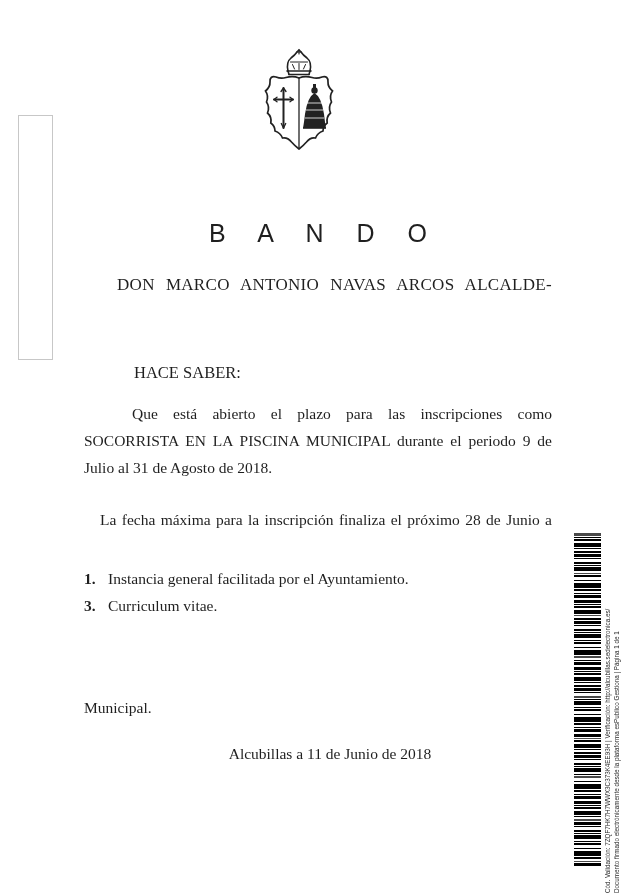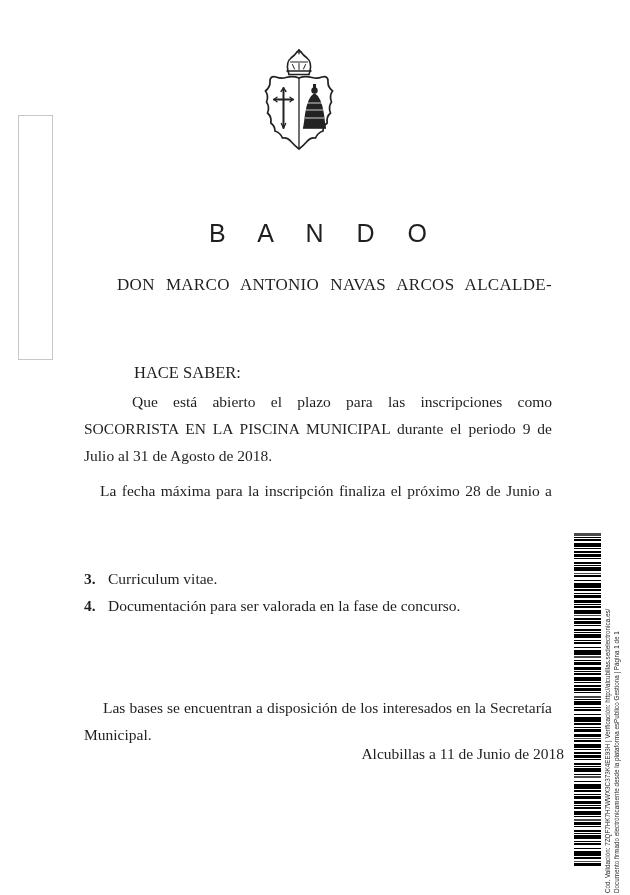--- a/index.html
+++ b/index.html
@@ -23,30 +23,30 @@
   }
   .intro {
     position:absolute; left:84px; top:270px; width:468px;
     font-size:17px; line-height:30px; letter-spacing:0.3px;
   }
   .hace-saber {
     position:absolute; left:84px; top:347px; width:468px;
     padding-left:50px; box-sizing:border-box; font-weight:normal; font-size:16.5px;margin-top:16px;
   }
   .para { position:absolute; left:84px; width:468px; font-size:15.5px; line-height:27px; }
-  .para-plazo { top:388px; }
-  .para-fecha { top:477px; }
+  .para-plazo { top:400px; }
+  .para-fecha { top:506px; }
   .para-bases { top:694px; }
   .pline { text-align:justify; text-align-last:justify; }
   .pline.last { text-align-last:left; }
   .req-list { position:absolute; left:84px; top:566px; width:468px; font-size:15.5px; }
   .req-item { height:26.5px; line-height:26.5px; }
   .req-num { display:inline-block; width:24px; font-weight:bold; }
   .signature { position:absolute; left:96px; top:745px; width:468px; font-size:15.5px; text-align:center; }
-  .sig-line { margin-bottom:13px;text-align:right; }
+  .sig-line { margin-bottom:13px; }
   .barcode {
     position:absolute; left:574px; top:533px; width:27px; height:333px; overflow:hidden;
   }
   .barcode div { width:100%; }
   .side-text {
     position:absolute; right:9px; top:512px; width:363px; height:18px;
     transform-origin:100% 100%; transform:rotate(-90deg);
     font-family:"Liberation Sans", sans-serif; font-size:6.3px; line-height:9px;
     color:#2a2a2a; white-space:nowrap;
   }
@@ -105,26 +105,25 @@
       <div class="pline" style="padding-left: 48px;">Que  está abierto el plazo para las inscripciones como</div>
       <div class="pline">SOCORRISTA EN LA PISCINA MUNICIPAL durante el periodo 9 de</div>
       <div class="pline last">Julio al 31 de Agosto de 2018.</div>
     </div>
 
   <div class="para para-fecha">
       <div class="pline" style="padding-left: 16px;">La fecha máxima para la inscripción finaliza el próximo 28 de Junio a</div>
     </div>
 
   <div class="req-list">
+      <div class="req-item"><span class="req-num">1.</span><span>Instancia general facilitada por el Ayuntamiento.</span></div>
       <div class="req-item"><span class="req-num">3.</span><span>Curriculum vitae.</span></div>
-      <div class="req-item"><span class="req-num">4.</span><span>Documentación para ser valorada en la fase de concurso.</span></div>
     </div>
 
   <div class="para para-bases">
-      <div class="pline" style="padding-left: 19px;">Las bases se encuentran a disposición de los interesados en la Secretaría</div>
       <div class="pline last">Municipal.</div>
     </div>
 
   <div class="signature">
     <div class="sig-line">Alcubillas a 11 de Junio de 2018</div>
   </div>
 
   <div class="barcode">
       <div style="height:3px;background:#4a4a4a"></div>
       <div style="height:1px"></div>

